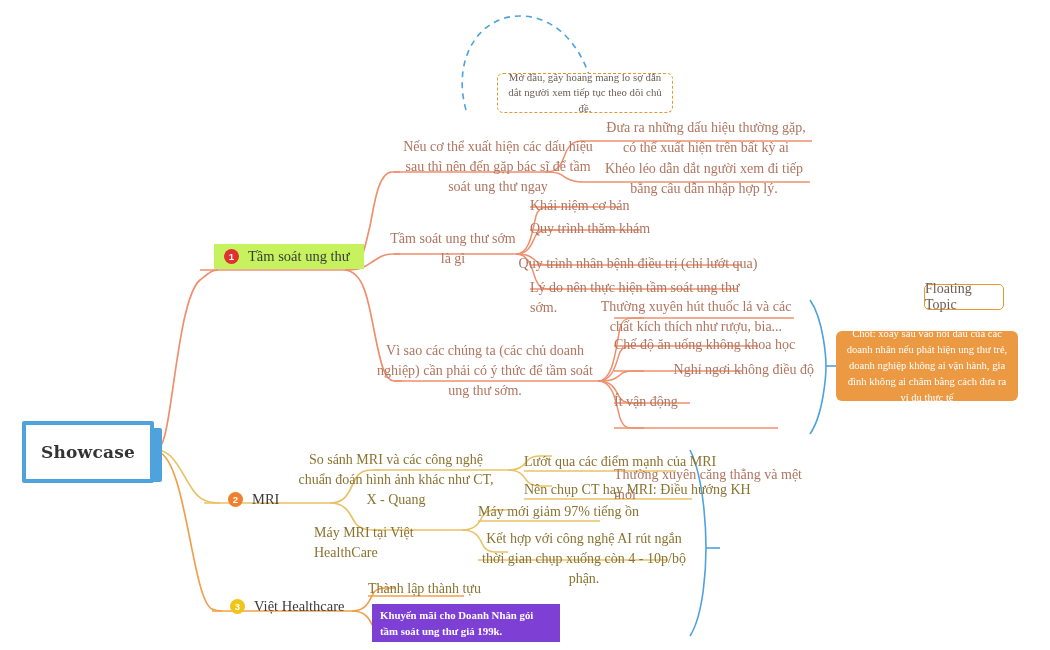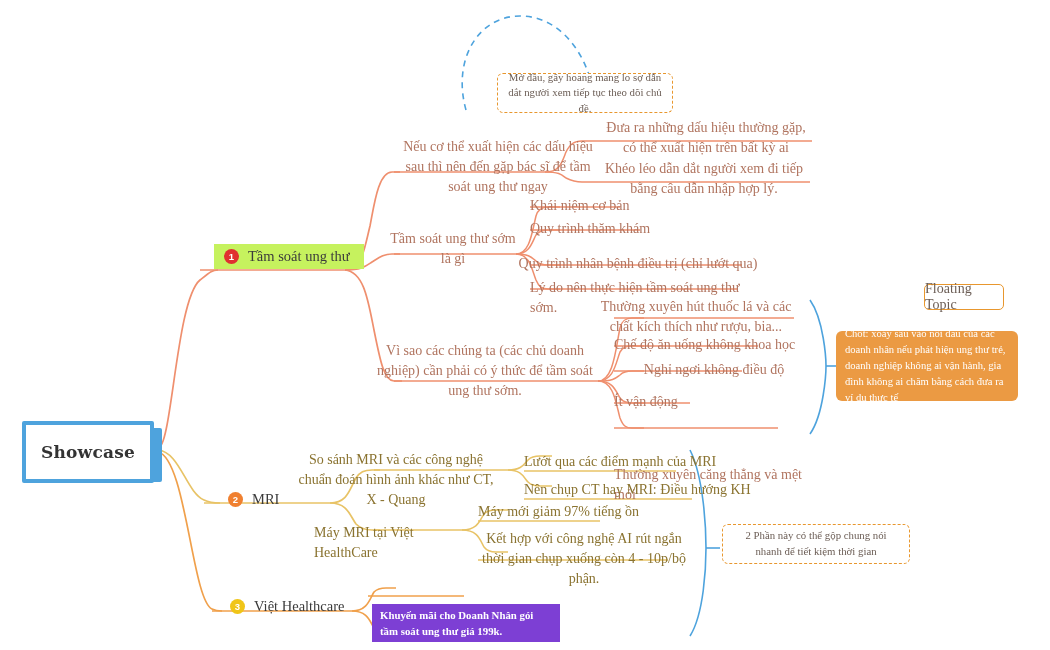--- a/index.html
+++ b/index.html
@@ -113,21 +113,21 @@
     background: #ffffff;
   }
   .solidbox-orange {
     position: absolute;
     background: #eb9a43;
     border-radius: 6px;
     box-sizing: border-box;
     display: flex;
     align-items: center;
     justify-content: center;
-    text-align: left;
+    text-align: center;
     font-size: 10.6px;
     line-height: 1.5;
     color: #ffffff;
     padding: 7px 9px;
   }
   .floatbox {
     position: absolute;
     border: 1.4px solid #e8972e;
     border-radius: 5px;
     box-sizing: border-box;
@@ -250,21 +250,21 @@
 
   <div class="tnode salmon" style="left:530px; top:196px; width:220px; text-align:left;">Khái niệm cơ bản</div>
   <div class="tnode salmon" style="left:530px; top:219px; width:220px; text-align:left;">Quy trình thăm khám</div>
   <div class="tnode salmon" style="left:518px; top:254px; width:240px; text-align:center;">Quy trình nhân bệnh điều trị (chỉ lướt qua)</div>
   <div class="tnode salmon" style="left:530px; top:278px; width:240px; text-align:left;">Lý do nên thực hiện tầm soát ung thư sớm.</div>
 
   <div class="tnode salmon" style="left:372px; top:341px; width:226px;">Vì sao các chúng ta (các chủ doanh nghiệp) cần phải có ý thức để tầm soát ung thư sớm.</div>
 
   <div class="tnode salmon" style="left:598px; top:297px; width:196px;">Thường xuyên hút thuốc lá và các chất kích thích như rượu, bia...</div>
   <div class="tnode salmon" style="left:614px; top:335px; width:200px; text-align:left;">Chế độ ăn uống không khoa học</div>
-  <div class="tnode salmon" style="left:614px; top:360px; width:200px; text-align:center;">Nghỉ ngơi không điều độ</div>
+  <div class="tnode salmon" style="left:614px; top:360px; width:200px; text-align:right;">Nghỉ ngơi không điều độ</div>
   <div class="tnode salmon" style="left:614px; top:392px; width:200px; text-align:left;">Ít vận động</div>
   <div class="tnode salmon" style="left:614px; top:417px; width:200px; text-align:left;margin-top:48px;">Thường xuyên căng thẳng và mệt mỏi</div>
 
   <div class="node lvl1" style="left:218px; top:487px;">
     <span class="badge" style="background:#f08030;">2</span>
     <span class="lbl">MRI</span>
   </div>
 
   <div class="tnode gold" style="left:524px; top:452px; width:230px; text-align:left;">Lướt qua các điểm mạnh của MRI</div>
   <div class="tnode gold" style="left:296px; top:450px; width:200px;">So sánh MRI và các công nghệ chuẩn đoán hình ảnh khác như CT, X - Quang</div>
@@ -272,24 +272,24 @@
 
   <div class="tnode gold" style="left:314px; top:523px; width:160px; text-align:left;">Máy MRI tại Việt HealthCare</div>
   <div class="tnode gold" style="left:478px; top:502px; width:220px; text-align:left;">Máy mới giảm 97% tiếng ồn</div>
   <div class="tnode gold" style="left:478px; top:529px; width:212px;">Kết hợp với công nghệ AI rút ngắn thời gian chụp xuống còn 4 - 10p/bộ phận.</div>
 
   <div class="node lvl1" style="left:220px; top:594px;">
     <span class="badge" style="background:#f0c518;">3</span>
     <span class="lbl">Việt Healthcare</span>
   </div>
 
+  <div class="tnode gold" style="left:368px; top:579px; width:180px; text-align:left;">Thành lập thành tựu</div>
 
   <div class="purplebox" style="left:372px; top:604px; width:188px; height:38px;">Khuyến mãi cho Doanh Nhân gói tầm soát ung thư giá 199k.</div>
 
   <div class="dashbox" style="left:497px; top:73px; width:176px; height:40px;">Mở đầu, gây hoang mang lo sợ dẫn dắt người xem tiếp tục theo dõi chủ đề.</div>
 
   <div class="floatbox" style="left:924px; top:284px; width:80px; height:26px;">Floating Topic</div>
 
   <div class="solidbox-orange" style="left:836px; top:331px; width:182px; height:70px;">Chốt: xoáy sâu vào nỗi đau của các doanh nhân nếu phát hiện ung thư trẻ, doanh nghiệp không ai vận hành, gia đình không ai chăm bằng cách đưa ra ví dụ thực tế</div>
 
-  <div class="dashbox" style="left:722px; top:524px; width:188px; height:40px;">2 Phần này có thể gộp chung nói nhanh để tiết kiệm thời gian</div>
 
 </div>
 
 </body></html>

